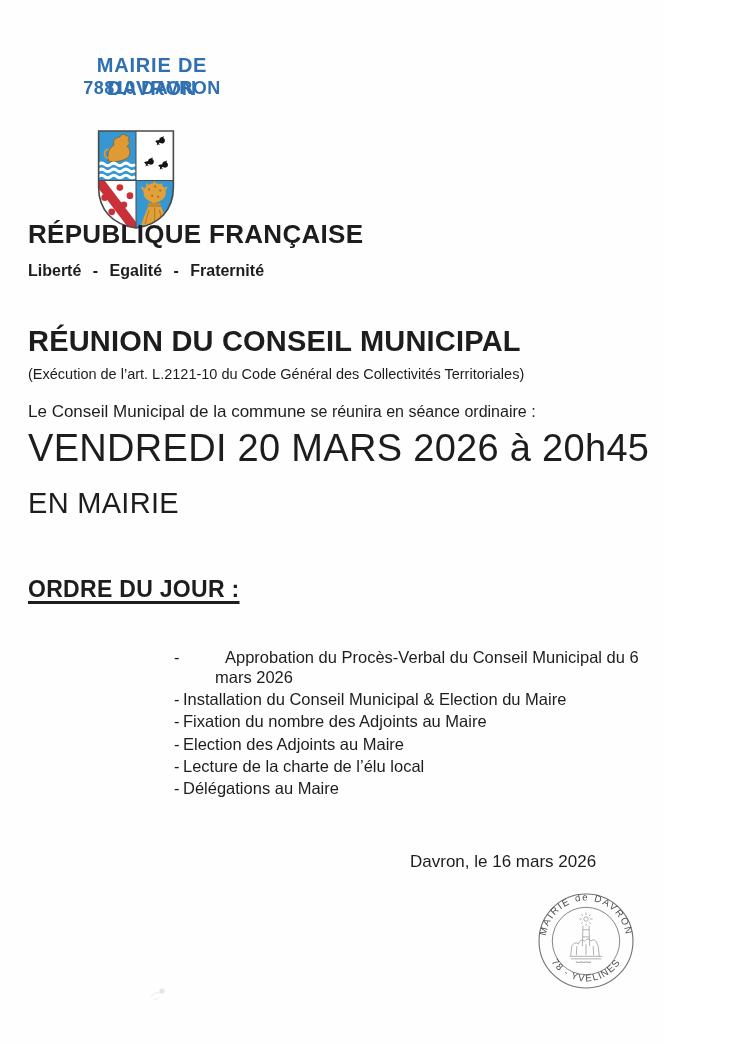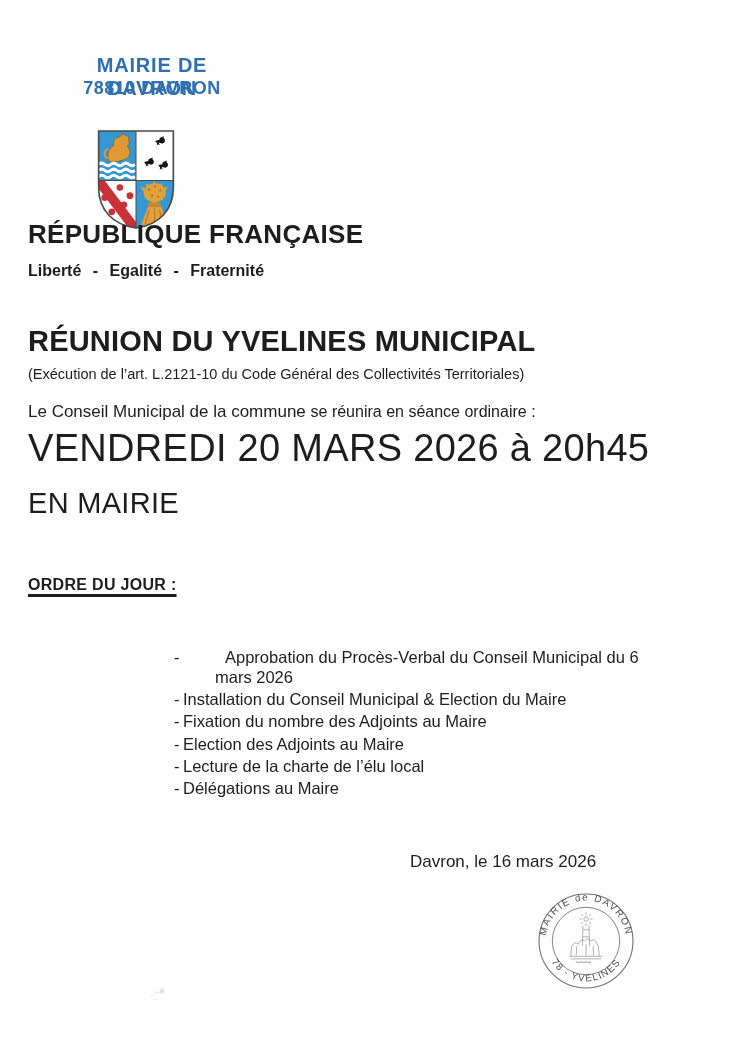--- a/index.html
+++ b/index.html
@@ -16,21 +16,21 @@
   
   .cline{position:absolute;left:28px;width:710px;text-align:left;white-space:nowrap;}
   .republic-title{top:219px;font-size:26px;font-weight:bold;letter-spacing:.3px;}
   .motto{top:262px;font-size:16px;font-weight:bold;word-spacing:7px;}
   .notice-title{top:325px;font-size:29px;font-weight:bold;letter-spacing:.2px;}
   .legal-ref{top:366px;font-size:14.5px;}
   .intro{top:402px;font-size:17px;}
   .intro .big{font-size:16px;}
   .session-dt{top:427px;font-size:38px;letter-spacing:.3px;}
   .session-place{top:487px;font-size:29px;letter-spacing:.3px;}
-  .ordre{top:576px;font-size:16px;font-weight:bold;}
+  .ordre{top:576px;font-size:23px;font-weight:bold;}
   .ordre span{text-decoration:underline;text-decoration-thickness:2.5px;text-underline-offset:4px;letter-spacing:.3px;}
   
   .agenda{position:absolute;left:174px;top:648px;width:492px;margin:0;padding:0;
     list-style:none;font-size:16.5px;line-height:19.8px;}
   .agenda li{display:flex;margin-bottom:2.5px;}
   .agenda .dash{flex:0 0 9px;}
   .agenda li:first-child .txt{text-indent:10px;margin-left:32px;}
   .agenda .txt{flex:1;}
   
   .dateline{position:absolute;left:410px;top:852px;font-size:17px;}
@@ -97,21 +97,21 @@
       <rect x="50.5" y="73" width="13" height="4" rx="1.5" fill="#c9882a"></rect>
 
       <path d="M39 2 V98 M2 51 H76" stroke="#4a4a4a" stroke-width="1" fill="none"></path>
     </g>
     <path d="M2 2 H76 V58 C76 80 62 95 39 98 C16 95 2 80 2 58 Z" fill="none" stroke="#4a4a4a" stroke-width="1.6"></path>
   </svg>
 
   <div class="cline republic-title">RÉPUBLIQUE FRANÇAISE</div>
   <div class="cline motto">Liberté - Egalité - Fraternité</div>
 
-  <div class="cline notice-title">RÉUNION DU YVELINES MUNICIPAL</div>
+  <div class="cline notice-title">RÉUNION DU CONSEIL MUNICIPAL</div>
   <div class="cline legal-ref">(Exécution de l’art. L.2121-10 du Code Général des Collectivités Territoriales)</div>
   <div class="cline intro"><span>Le Conseil Municipal de la commune</span> <span class="big">se réunira en séance ordinaire :</span></div>
   <div class="cline session-dt">VENDREDI 20 MARS 2026 à 20h45</div>
   <div class="cline session-place">EN MAIRIE</div>
 
   <div class="cline ordre"><span>ORDRE DU JOUR :</span></div>
   <ul class="agenda">
     <li>
         <span class="dash">-</span>
         <span class="txt">Approbation du Procès-Verbal du Conseil Municipal du 6 mars 2026</span>

